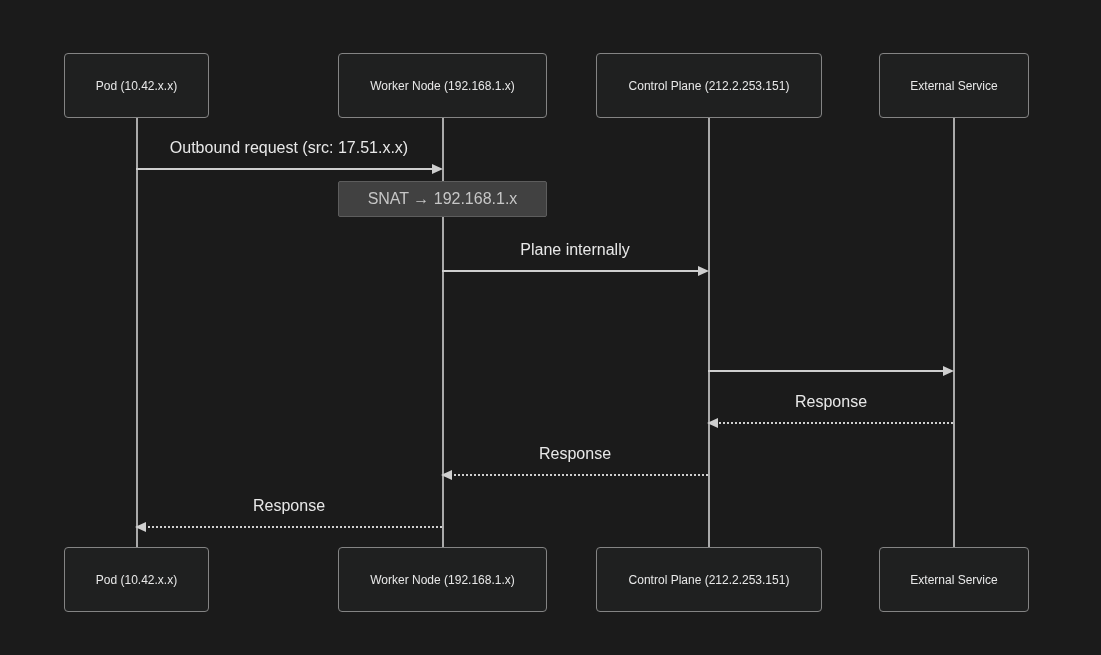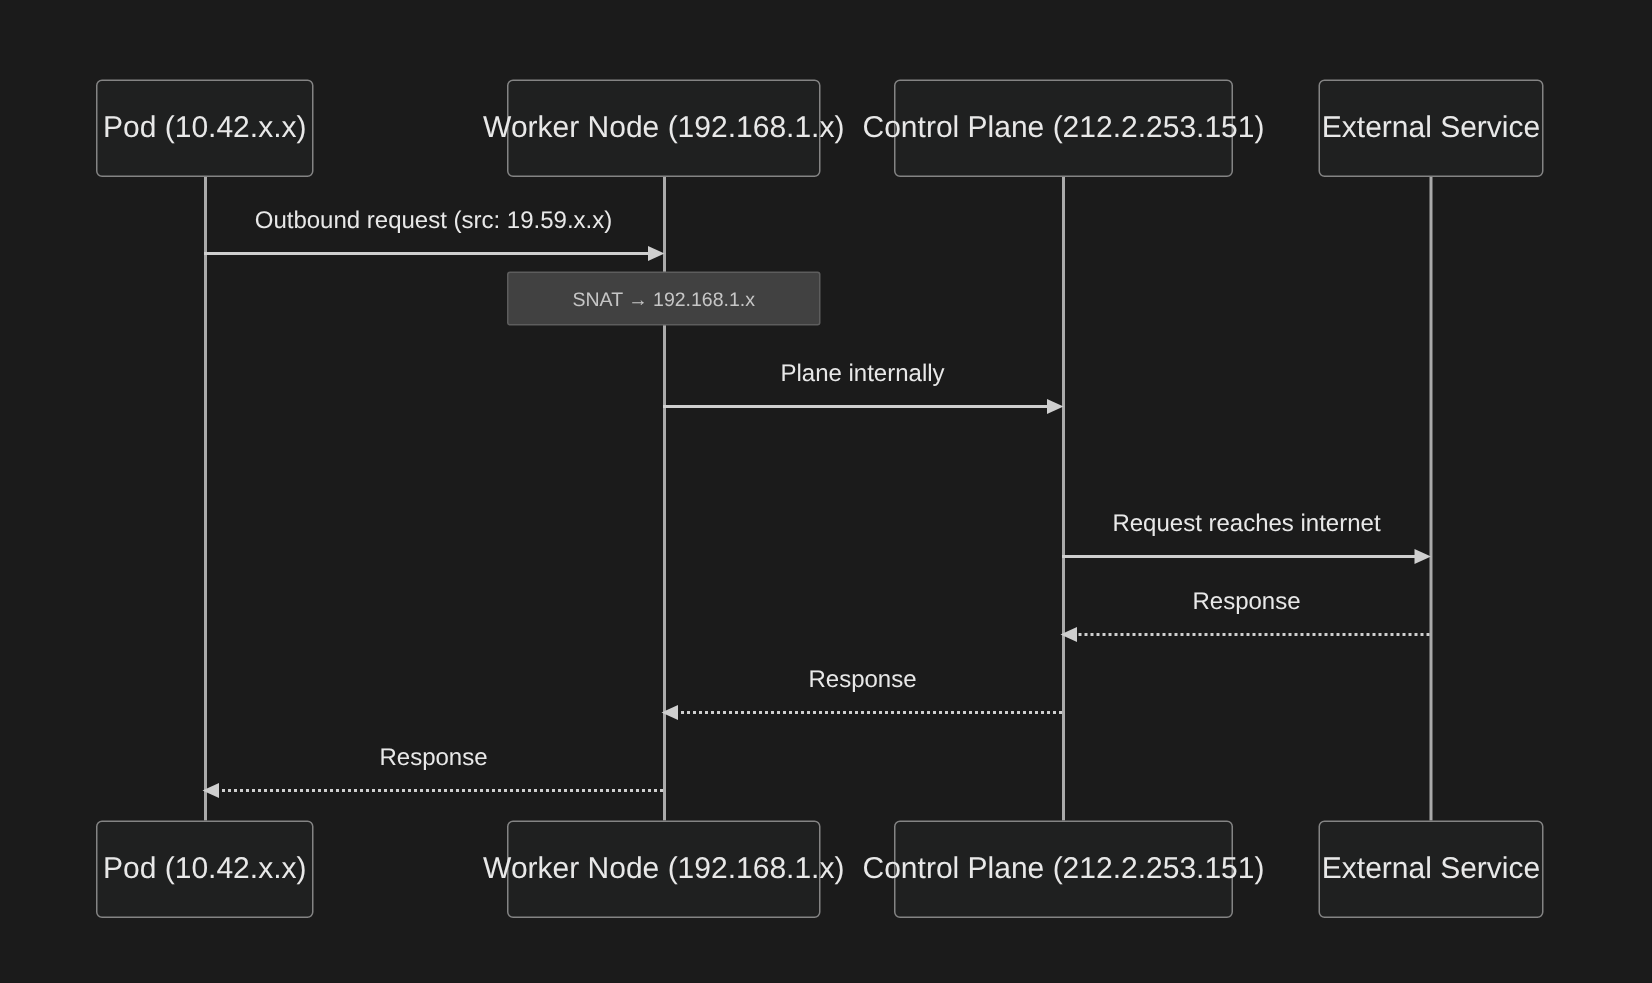--- a/index.html
+++ b/index.html
@@ -27,33 +27,33 @@
     top:118px;height:429px;width:2px;
     background:var(--lifeline);
   }
   .actor{
     position:absolute;
     height:63px;
     background:var(--actor-fill);
     border:1px solid var(--actor-border);
     border-radius:4px;
     display:flex;align-items:center;justify-content:center;
-    font-size:20px;
+    font-size:12px;
     white-space:nowrap;
     z-index:2;
   }
   .note{
     position:absolute;
     height:34px;
     background:var(--note-fill);
     border:1px solid var(--note-border);
     border-radius:2px;
     color:var(--note-text);
     display:flex;align-items:center;justify-content:center;
-    font-size:13px;
+    font-size:16px;
     white-space:nowrap;
     z-index:3;
   }
   .msg-label{
     position:absolute;
     transform:translateX(-50%);
     white-space:nowrap;
     font-size:16px;
     line-height:19px;
     height:19px;
@@ -89,36 +89,35 @@
   <div class="actor" style="left:64px;top:53px;width:143px">Pod (10.42.x.x)</div>
   <div class="actor" style="left:338px;top:53px;width:207px">Worker Node (192.168.1.x)</div>
   <div class="actor" style="left:596px;top:53px;width:224px">Control Plane (212.2.253.151)</div>
   <div class="actor" style="left:879px;top:53px;width:148px">External Service</div>
 
   <div class="actor" style="left:64px;top:547px;width:143px">Pod (10.42.x.x)</div>
   <div class="actor" style="left:338px;top:547px;width:207px">Worker Node (192.168.1.x)</div>
   <div class="actor" style="left:596px;top:547px;width:224px">Control Plane (212.2.253.151)</div>
   <div class="actor" style="left:879px;top:547px;width:148px">External Service</div>
 
-  <div class="msg-label" style="left:289px;top:138px">Outbound request (src: 19.59.x.x)</div>
+  <div class="msg-label" style="left:289px;top:138px">Outbound request (src: 17.51.x.x)</div>
   <div class="arrow solid right" style="left:136px;top:169px;width:306px">
     <div class="line"></div>
     <div class="head"></div>
   </div>
 
   <div class="note" style="left:338px;top:181px;width:207px">SNAT → 192.168.1.x</div>
 
   <div class="msg-label" style="left:575px;top:240px">Plane internally</div>
   <div class="arrow solid right" style="left:442px;top:271px;width:266px">
     <div class="line"></div>
     <div class="head"></div>
   </div>
 
 
-  <div class="msg-label" style="left:831px;top:340px">Request reaches internet</div>
   <div class="arrow solid right" style="left:708px;top:371px;width:245px">
     <div class="line"></div>
     <div class="head"></div>
   </div>
 
   <div class="msg-label" style="left:831px;top:392px">Response</div>
   <div class="arrow dashed left" style="left:708px;top:423px;width:245px">
     <div class="line"></div>
     <div class="head"></div>
   </div>

